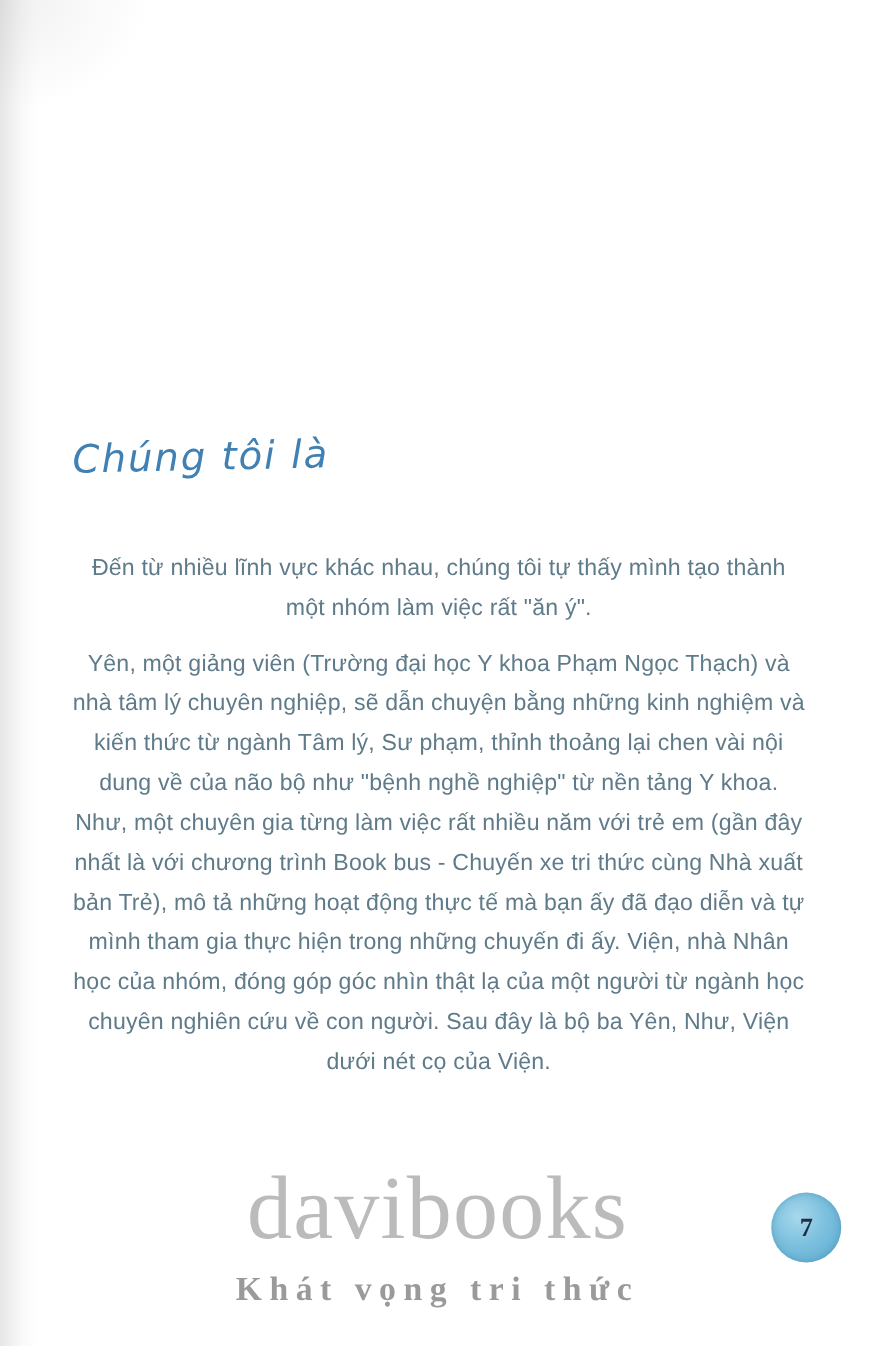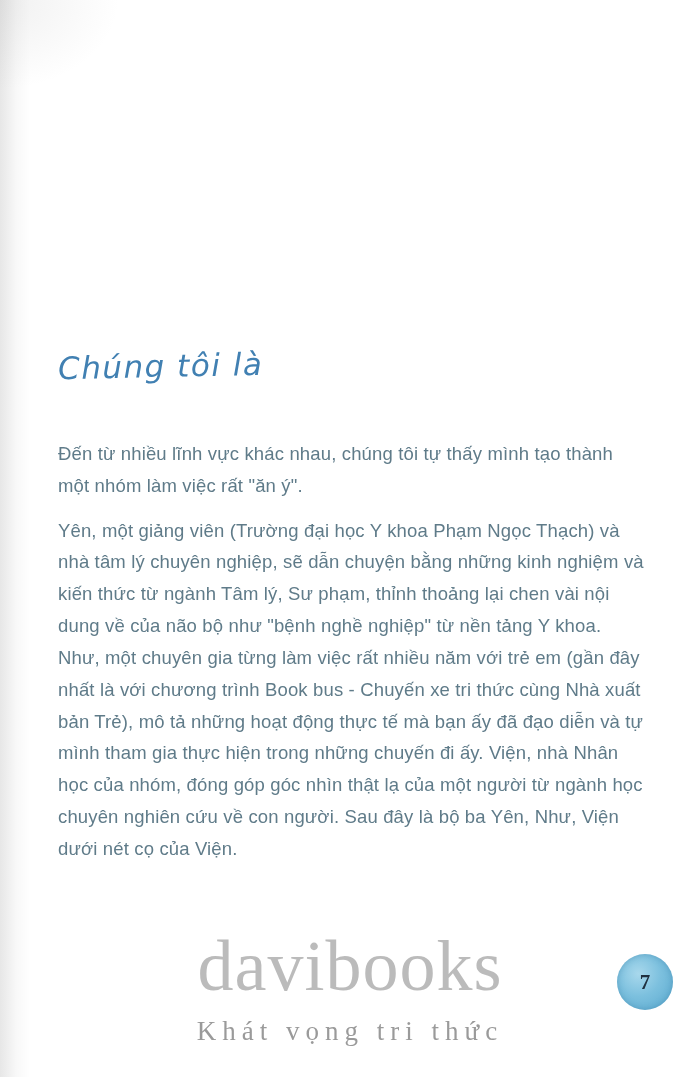--- a/index.html
+++ b/index.html
@@ -50,20 +50,21 @@
     left: 58px;
     top: 438px;
     width: 586px;
     color: #5f7b89;
     font-size: 18.5px;
     line-height: 1.72;
     letter-spacing: 0.15px;
   }
   .body-text p {
     margin: 0 0 13px 0;
+    text-align: center;
   }
   .watermark {
     position: absolute;
     left: 0;
     right: 0;
     top: 930px;
     text-align: center;
     pointer-events: none;
   }
   .watermark-title {
@@ -73,20 +74,21 @@
     line-height: 1;
     color: rgba(150,150,150,0.65);
     letter-spacing: 1px;
   }
   .watermark-subtitle {
     margin-top: 14px;
     font-family: "Liberation Serif", serif;
     font-size: 27px;
     letter-spacing: 6px;
     color: rgba(120,120,120,0.75);
+    font-weight: bold;
   }
   .page-number-badge {
     position: absolute;
     left: 617px;
     top: 954px;
     width: 56px;
     height: 56px;
     border-radius: 50%;
     background: radial-gradient(circle at 38% 35%, #a8d8ec 0%, #7cc0de 45%, #5aa9cf 100%);
     box-shadow: inset 0 0 6px rgba(40,110,150,0.35);

